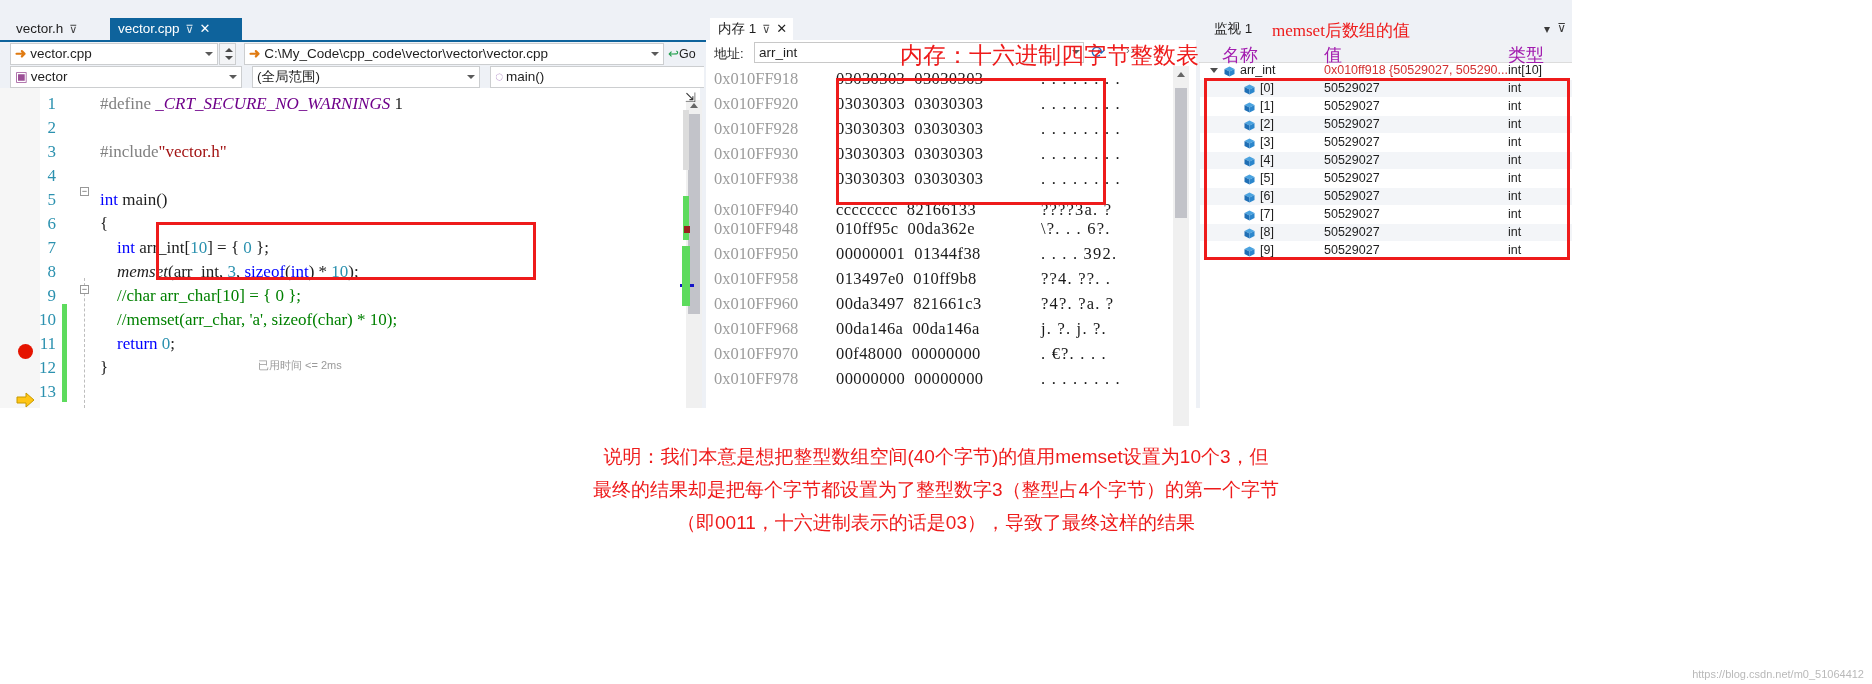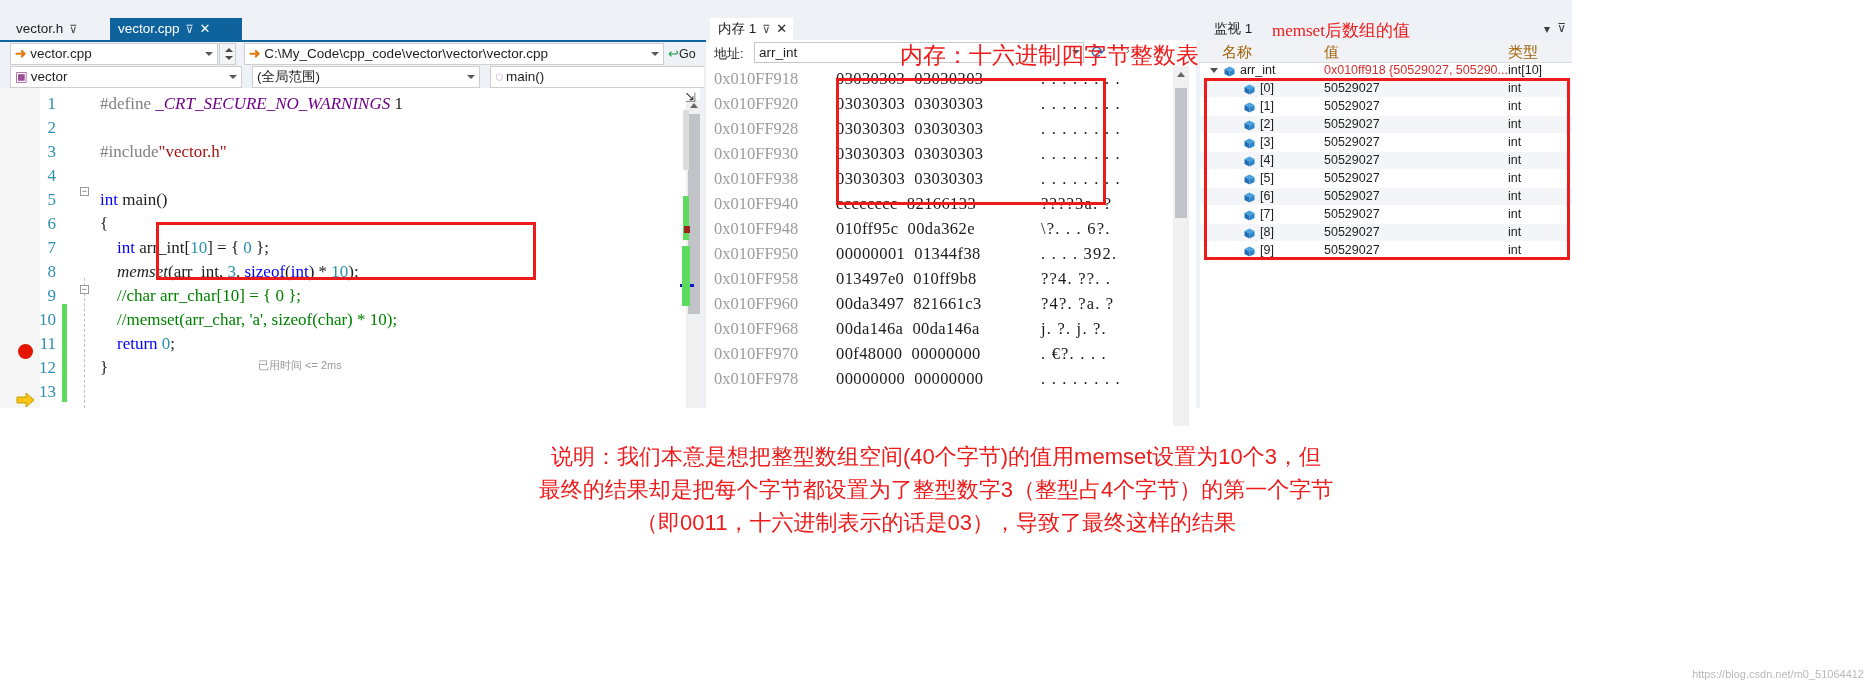--- a/index.html
+++ b/index.html
@@ -58,38 +58,38 @@
   .memrow{position:absolute;left:0;height:25px;line-height:25px;width:490px;white-space:pre;
           font-family:"Liberation Serif",serif;font-size:16.5px;}
   .maddr{position:absolute;left:8px;color:#9b9b9b;}
   .mhex{position:absolute;left:130px;color:#1a1a1a;letter-spacing:0.4px;}
   .masc{position:absolute;left:335px;color:#1a1a1a;letter-spacing:1.2px;}
 
   
   .watch{position:absolute;left:1200px;top:18px;width:372px;height:390px;background:#ffffff;}
   .wtabbar{position:absolute;left:0;top:0;width:372px;height:22px;background:#eef1f6;}
   .wcolhdr{position:absolute;left:0;top:22px;width:372px;height:22px;background:#f0f2f5;border-bottom:1px solid #dcdcdc;}
-  .wcolhdr span{position:absolute;top:3px;font-size:15px;color:#a16207;}
+  .wcolhdr span{position:absolute;top:3px;font-size:18px;color:#a21caf;}
   .wrow{position:absolute;left:0;width:372px;height:17px;line-height:17px;font-size:12.5px;}
   .wrow.alt{background:#f3f5f8;}
   .wname{position:absolute;color:#1e1e1e;}
   .wval{position:absolute;left:124px;color:#1e1e1e;}
   .wval.changed{color:#d33131;}
   .wtype{position:absolute;left:308px;color:#1e1e1e;}
   .cube{position:absolute;width:11px;height:11px;}
   .twisty{position:absolute;width:0;height:0;border-top:4px solid transparent;border-bottom:4px solid transparent;border-left:5px solid #4d4d4d;}
   .twisty.open{border-left:4px solid transparent;border-right:4px solid transparent;border-top:5px solid #4d4d4d;border-bottom:0;}
 
   
   .sbtrack{position:absolute;background:#f0f0f0;}
   .sbthumb{position:absolute;background:#c2c3c9;}
 
   
   .caption{position:absolute;left:0;top:440px;width:1872px;text-align:center;color:#ee1b1b;
-           font-family:"Liberation Sans",sans-serif;font-size:22px;line-height:33px;}
+           font-family:"Liberation Sans",sans-serif;font-size:19px;line-height:33px;}
   .watermark{position:absolute;right:8px;bottom:4px;color:#b9b9b9;font-size:11px;}
 </style>
 </head>
 <body>
 
 <div class="ide">
 
   <div class="tabstrip" style="left:0;top:18px;width:706px;">
     <div class="tab inactive" style="left:8px;width:84px;">
       <span>vector.h</span>
@@ -197,21 +197,21 @@
       <span style="position:absolute;left:385px;top:2px;color:#1e6fc4;font-size:17px;">⟳</span>
       <span style="position:absolute;left:420px;top:4px;color:#666;font-size:11px;letter-spacing:1px;">››</span>
     </div>
 
     <div id="mem-rows" style="position:absolute;left:0;top:48px;width:490px;">
         <div class="memrow" style="top: 0px;"><span class="maddr">0x010FF918</span><span class="mhex">03030303  03030303</span><span class="masc">. . . . . . . .</span></div>
         <div class="memrow" style="top: 25px;"><span class="maddr">0x010FF920</span><span class="mhex">03030303  03030303</span><span class="masc">. . . . . . . .</span></div>
         <div class="memrow" style="top: 50px;"><span class="maddr">0x010FF928</span><span class="mhex">03030303  03030303</span><span class="masc">. . . . . . . .</span></div>
         <div class="memrow" style="top: 75px;"><span class="maddr">0x010FF930</span><span class="mhex">03030303  03030303</span><span class="masc">. . . . . . . .</span></div>
         <div class="memrow" style="top: 100px;"><span class="maddr">0x010FF938</span><span class="mhex">03030303  03030303</span><span class="masc">. . . . . . . .</span></div>
-        <div class="memrow" style="top: 125px;"><span class="maddr">0x010FF940</span><span class="mhex">cccccccc  82166133</span><span class="masc">????3a. ?</span></div>
+        <div class="memrow" style="top: 131px;"><span class="maddr">0x010FF940</span><span class="mhex">cccccccc  82166133</span><span class="masc">????3a. ?</span></div>
         <div class="memrow" style="top: 150px;"><span class="maddr">0x010FF948</span><span class="mhex">010ff95c  00da362e</span><span class="masc">\?. . . 6?.</span></div>
         <div class="memrow" style="top: 175px; padding-left: 16px;"><span class="maddr">0x010FF950</span><span class="mhex">00000001  01344f38</span><span class="masc">. . . . 392.</span></div>
         <div class="memrow" style="top: 200px;"><span class="maddr">0x010FF958</span><span class="mhex">013497e0  010ff9b8</span><span class="masc">??4. ??. .</span></div>
         <div class="memrow" style="top: 225px;"><span class="maddr">0x010FF960</span><span class="mhex">00da3497  821661c3</span><span class="masc">?4?. ?a. ?</span></div>
         <div class="memrow" style="top: 250px;"><span class="maddr">0x010FF968</span><span class="mhex">00da146a  00da146a</span><span class="masc">j. ?. j. ?.</span></div>
         <div class="memrow" style="top: 275px;"><span class="maddr">0x010FF970</span><span class="mhex">00f48000  00000000</span><span class="masc">. €?. . . .</span></div>
         <div class="memrow" style="top: 300px;"><span class="maddr">0x010FF978</span><span class="mhex">00000000  00000000</span><span class="masc">. . . . . . . .</span></div>
       </div>
 
     <div class="sbtrack" style="left:467px;top:48px;width:16px;height:360px;background:#f0f0f0;">

